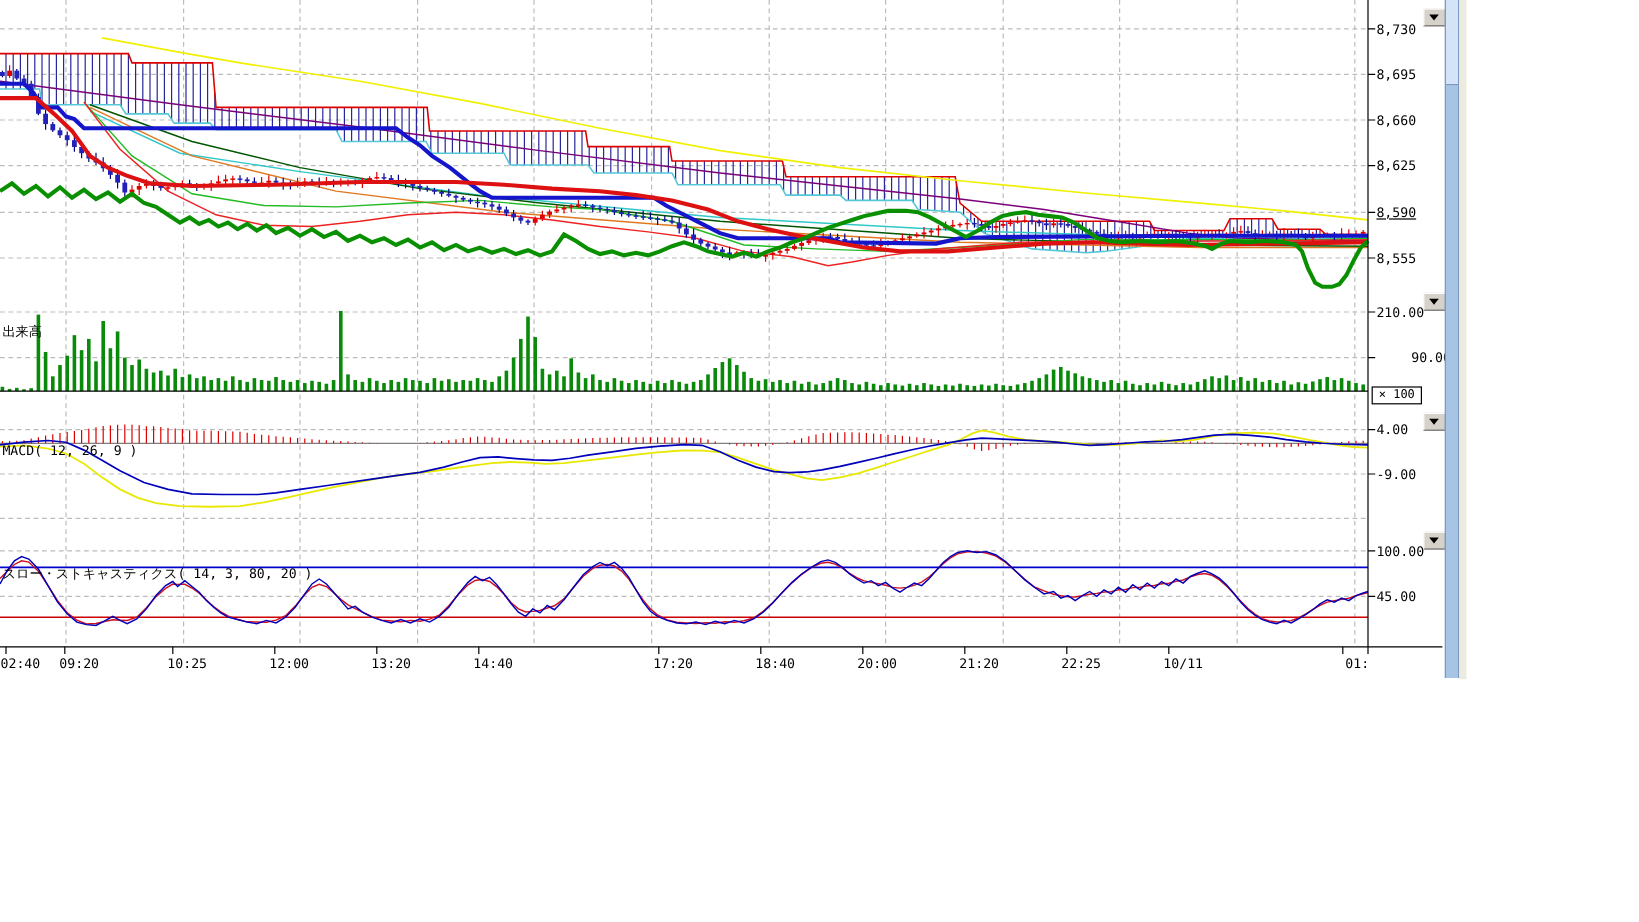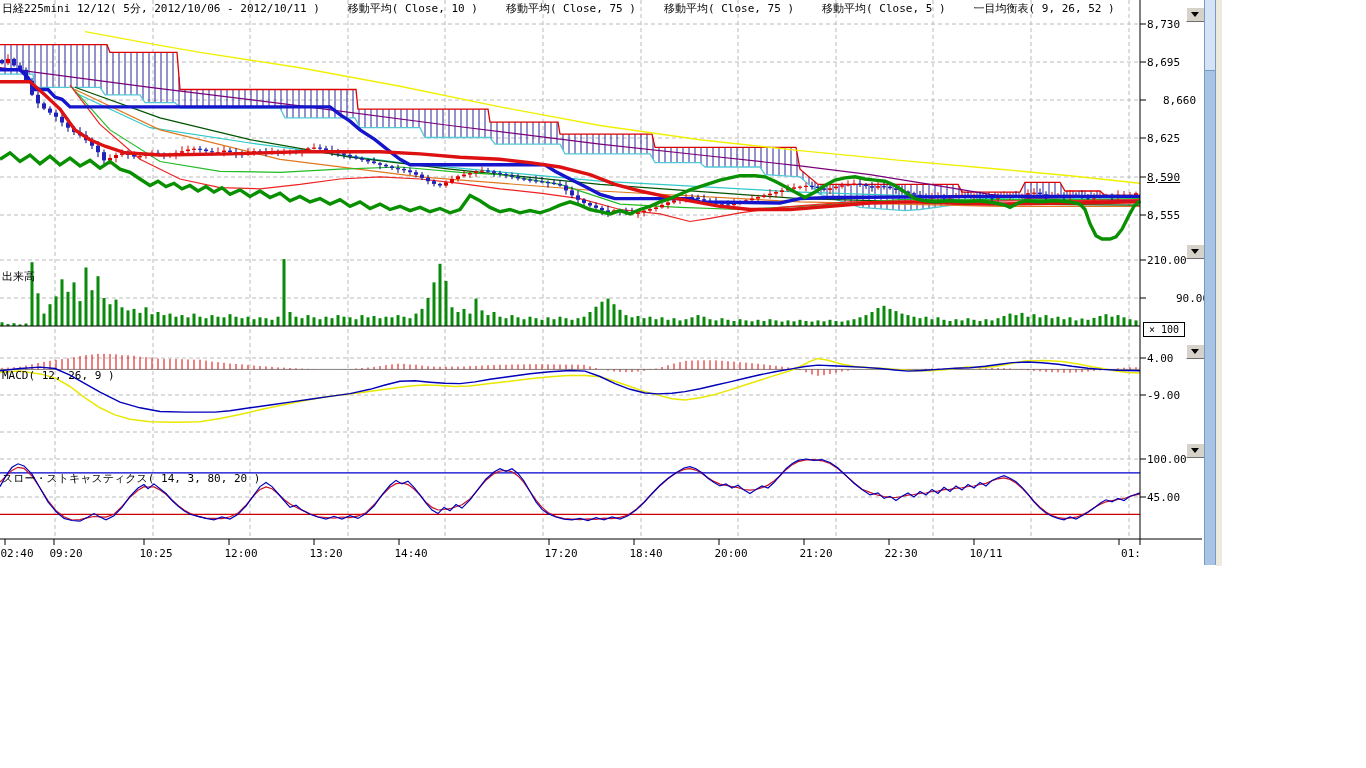--- a/index.html
+++ b/index.html
@@ -1058,21 +1058,20 @@
       <line x1="399" x2="399" y1="539" y2="545" stroke="#000"></line>
       <line x1="549" x2="549" y1="539" y2="545" stroke="#000"></line>
       <line x1="634" x2="634" y1="539" y2="545" stroke="#000"></line>
       <line x1="719" x2="719" y1="539" y2="545" stroke="#000"></line>
       <line x1="804" x2="804" y1="539" y2="545" stroke="#000"></line>
       <line x1="889" x2="889" y1="539" y2="545" stroke="#000"></line>
       <line x1="974" x2="974" y1="539" y2="545" stroke="#000"></line>
       <line x1="1119" x2="1119" y1="539" y2="545" stroke="#000"></line>
     </svg>
 
-  <div class="hdr" style="top:2px;" id="hdr1"><span>日経225mini 12/12( 5分, 2012/10/06 - 2012/10/11 )</span><span>移動平均( Close, 10 )</span><span>移動平均( Close, 75 )</span><span>移動平均( Close, 75 )</span><span>移動平均( Close, 5 )</span><span>一目均衡表( 9, 26, 52 )</span></div>
 
   <div class="panel-label" style="top:241px;">出来高</div>
   <div class="panel-label" style="top:341px;">MACD( 12, 26, 9 )</div>
   <div class="panel-label" style="top:443px;">スロー・ストキャスティクス( 14, 3, 80, 20 )</div>
 
   <div class="mult-box">× 100</div>
 
   <div class="ddbtn" style="top:7px;">
       <span class="tri"></span>
     </div>
@@ -1095,28 +1094,28 @@
       <div class="xlab" style="left: 17px; text-align: center;">02:40</div>
       <div class="xlab" style="left: 66px;">09:20</div>
       <div class="xlab" style="left: 156px;">10:25</div>
       <div class="xlab" style="left: 241px;">12:00</div>
       <div class="xlab" style="left: 326px;">13:20</div>
       <div class="xlab" style="left: 411px;">14:40</div>
       <div class="xlab" style="left: 561px;">17:20</div>
       <div class="xlab" style="left: 646px;">18:40</div>
       <div class="xlab" style="left: 731px;">20:00</div>
       <div class="xlab" style="left: 816px;">21:20</div>
-      <div class="xlab" style="left: 901px;">22:30</div>
+      <div class="xlab" style="left: 901px;">22:25</div>
       <div class="xlab" style="left: 986px;">10/11</div>
       <div class="xlab" style="left: 1131px;">01:</div>
     </div>
   <div id="ylabels">
       <div class="ylab" style="top: 18px;">8,730</div>
       <div class="ylab" style="top: 56px;">8,695</div>
-      <div class="ylab" style="top: 94px; margin-left: 16px;">8,660</div>
+      <div class="ylab" style="top: 94px;">8,660</div>
       <div class="ylab" style="top: 132px;">8,625</div>
       <div class="ylab" style="top: 171px; text-decoration: underline;">8,590</div>
       <div class="ylab" style="top: 209px;">8,555</div>
       <div class="ylab" style="top: 254px;">210.00</div>
       <div class="ylab" style="top: 292px; margin-left: 29px;">90.00</div>
       <div class="ylab" style="top: 352px;">4.00</div>
       <div class="ylab" style="top: 389px;">-9.00</div>
       <div class="ylab" style="top: 453px;">100.00</div>
       <div class="ylab" style="top: 491px;">45.00</div>
     </div>

